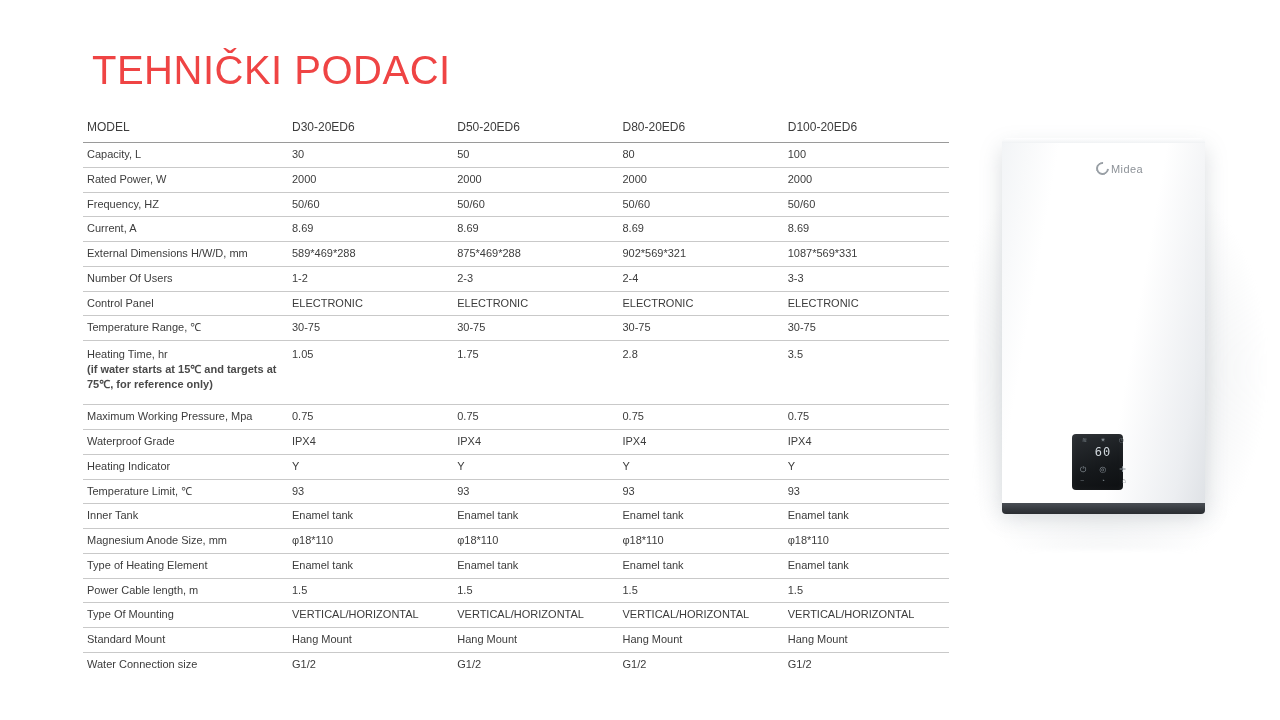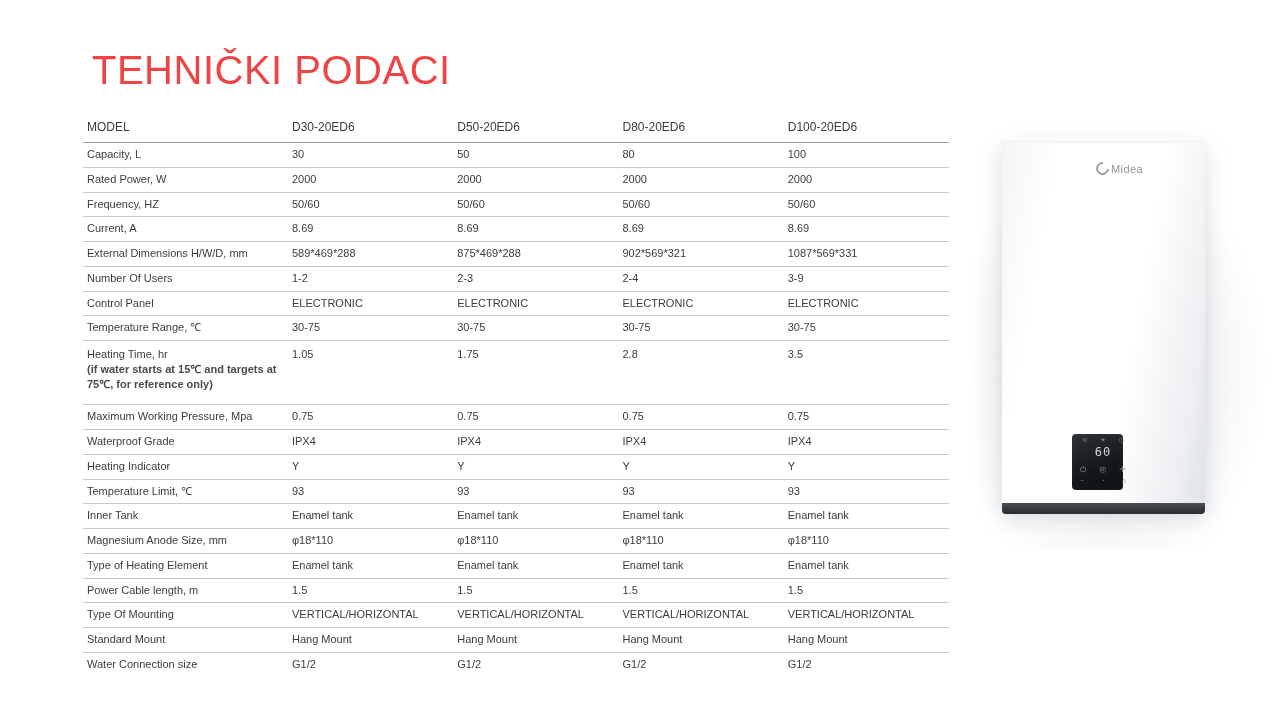--- a/index.html
+++ b/index.html
@@ -295,21 +295,21 @@
           <td class="col-val">
             <span class="cellline">1-2</span>
           </td>
           <td class="col-val">
             <span class="cellline">2-3</span>
           </td>
           <td class="col-val">
             <span class="cellline">2-4</span>
           </td>
           <td class="col-val">
-            <span class="cellline">3-9</span>
+            <span class="cellline">3-3</span>
           </td>
         </tr>
         <tr>
           <td class="col-label">
             <span class="cellline">Control Panel</span>
           </td>
           <td class="col-val">
             <span class="cellline">ELECTRONIC</span>
           </td>
           <td class="col-val">

